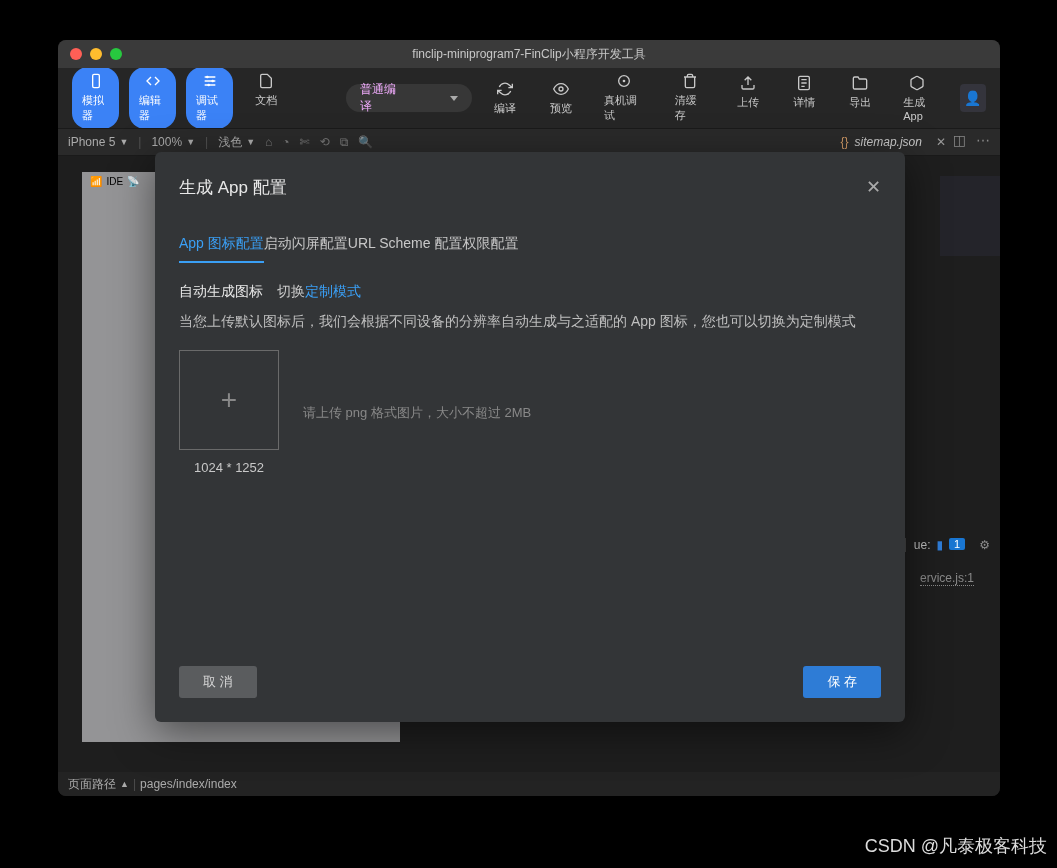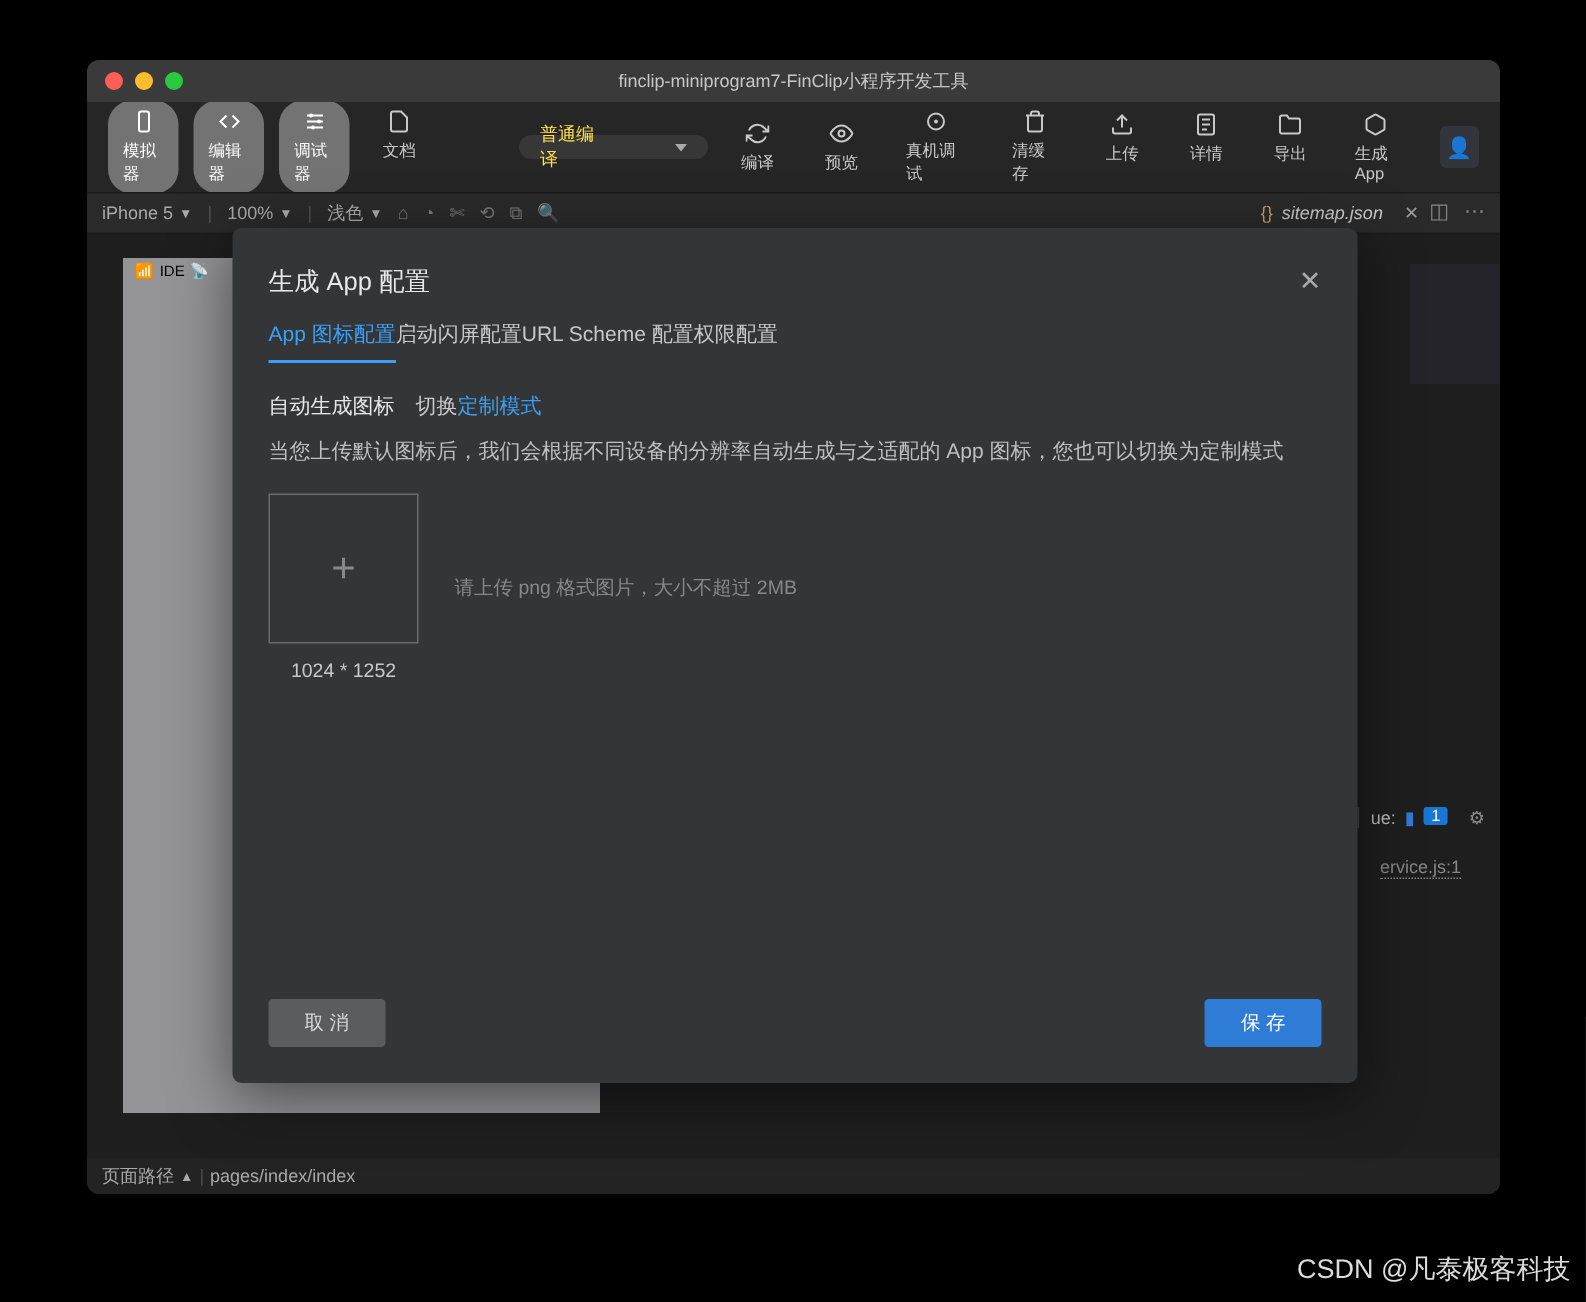--- a/index.html
+++ b/index.html
@@ -6,24 +6,24 @@
 body{background:#000;width:1057px;height:868px;position:relative;overflow:hidden}
 .window{position:absolute;left:58px;top:40px;width:942px;height:756px;background:#1e1e1e;border-radius:8px;overflow:hidden;display:flex;flex-direction:column}
 .titlebar{height:28px;background:#3a3a3a;display:flex;align-items:center;padding:0 12px;position:relative}
 .traffic{display:flex;gap:8px}
 .dot{width:12px;height:12px;border-radius:50%}
 .dot.r{background:#ff5f56}.dot.y{background:#ffbd2e}.dot.g{background:#27c93f}
 .title{position:absolute;left:0;right:0;text-align:center;color:#c8c8c8;font-size:12px;pointer-events:none}
 .toolbar{height:60px;background:#262626;display:flex;align-items:center;padding:0 14px;gap:10px}
 .tb-group{display:flex;gap:10px}
 .tb-btn{display:flex;flex-direction:column;align-items:center;gap:4px;padding:6px 10px;border-radius:16px;color:#c8c8c8;font-size:11px;cursor:pointer;min-width:46px}
-.tb-btn.blue{background:#737373;color:#fff}
+.tb-btn.blue{background:#3b82f6;color:#fff}
 .tb-ico{width:16px;height:16px;display:flex;align-items:center;justify-content:center}
 .tb-btn svg{width:16px;height:16px;fill:currentColor}
-.tb-select{background:#373737;border-radius:14px;height:16px;display:flex;align-items:center;padding:0 14px;color:#fde047;font-size:12px;gap:50px;cursor:pointer}
+.tb-select{background:#373737;border-radius:14px;height:28px;display:flex;align-items:center;padding:0 14px;color:#f0abfc;font-size:12px;gap:50px;cursor:pointer}
 .tb-right{display:flex;gap:10px;margin-left:auto}
 .avatar{width:28px;height:28px;background:#34343c;border-radius:4px;display:flex;align-items:center;justify-content:center;margin-left:10px;font-size:14px}
 .subbar{height:28px;background:#2a2a2a;border-top:1px solid #1a1a1a;border-bottom:1px solid #1a1a1a;display:flex;align-items:center;padding:0 10px;color:#aaa;font-size:12px;gap:10px}
 .subbar-item{display:flex;align-items:center;gap:4px;cursor:pointer}
 .caret{font-size:9px}
 .sub-icons{display:flex;gap:10px;margin-left:auto;margin-right:20px}
 .sub-icons span{opacity:.6;cursor:pointer}
 .editor-tabs{position:absolute;right:54px;top:88px;height:28px;display:flex;align-items:center;gap:6px;color:#c8c8c8;font-size:12px}
 .brace{color:#d19a66}
 .tab-x{color:#999;margin-left:8px;cursor:pointer}
@@ -36,21 +36,21 @@
 .path-chev{font-size:9px}
 .code-side{flex:1;position:relative;color:#999;font-size:12px;font-family:Menlo,monospace;padding-top:50px}
 .hint{position:absolute;right:8px;top:42px;color:#e06c5c}
 .minimap{position:absolute;right:0;top:20px;width:60px;height:80px;background:#24242a}
 .issue-bar{position:absolute;right:0;bottom:234px;height:24px;display:flex;align-items:flex-start;padding:0 10px;gap:6px;color:#bbb;font-size:12px}
 .issue-lbl{border-left:1px solid #444;padding-left:8px}
 .issue-cnt{background:#1976d2;color:#fff;padding:0 5px;border-radius:2px;font-size:11px}
 .gear{margin-left:8px;opacity:.7;cursor:pointer}
 .svc{position:absolute;right:26px;bottom:210px;color:#888;font-size:12px;border-bottom:1px dotted #888}
 .modal{position:absolute;left:155px;top:152px;width:750px;height:570px;background:#333537;border-radius:6px;box-shadow:0 10px 40px rgba(0,0,0,.5);z-index:10;display:flex;flex-direction:column;padding:24px}
-.modal-hd{display:flex;justify-content:space-between;margin-bottom:15px}
+.modal-hd{display:flex;justify-content:space-between;margin-bottom:36px}
 .modal-title{color:#e8e8e8;font-size:17px}
 .modal-x{color:#aaa;font-size:18px;cursor:pointer}
 .modal-tabs{display:flex;margin-bottom:20px}
 .modal-tab{color:#c8c8c8;font-size:14px;padding-bottom:8px;cursor:pointer}
 .modal-tab.active{color:#3a9ff5;border-bottom:2px solid #3a9ff5}
 .modal-desc{color:#bfbfbf;font-size:14px;margin-bottom:22px;line-height:1.5}
 .link{color:#3a9ff5;cursor:pointer}
 .mode-row{display:flex;align-items:center;gap:14px;margin-bottom:10px}
 .mode-lbl{color:#e8e8e8;font-size:14px;font-weight:500}
 .mode-sw{color:#c8c8c8;font-size:14px}

